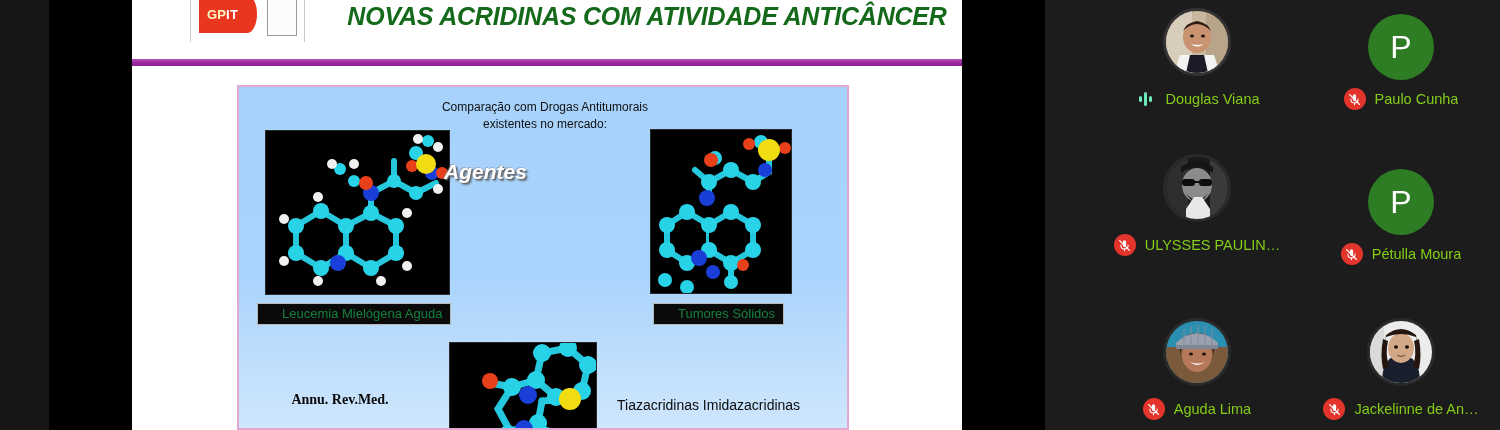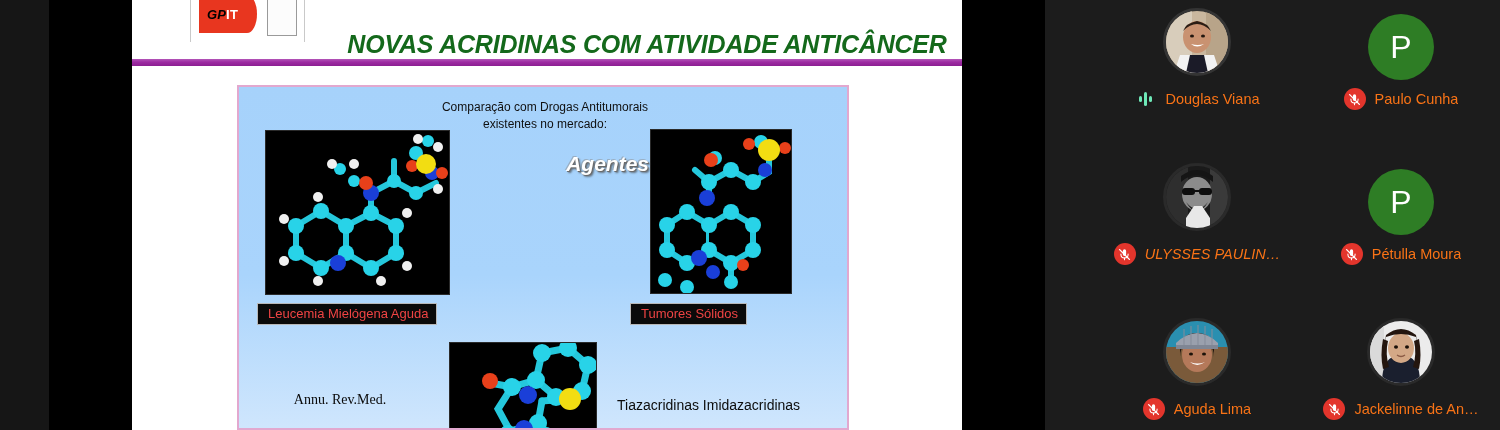--- a/index.html
+++ b/index.html
@@ -57,21 +57,21 @@
     width: 20px; height: 38px;
     background: #E8361F;
     border-radius: 0 50% 50% 0;
   }
   .logo-text {
     position: relative; z-index: 2;
     color: #ffffff;
     font-size: 13px; font-weight: bold; letter-spacing: 0.2px;
     font-family: "Liberation Sans", sans-serif;
   }
-  .logo-text .dark { color: #000000; font-style: italic; }
+  .logo-text .dark { color: #fef9c3; }
   .logo-page {
     width: 30px; height: 44px;
     background: #fcfcfc;
     border: 1px solid #9a9a9a;
     margin-left: 16px;
     position: relative;
   }
   .logo-page::before {
     content: "";
     position: absolute; right: -1px; top: -1px;
@@ -89,21 +89,20 @@
     position: absolute; left: 200px; top: 0px; width: 630px;
     text-align: center;
     color: #14691B;
     font-size: 25px;
     font-weight: bold;
     font-style: italic;
     letter-spacing: -0.2px;
     line-height: 32px;
     font-family: "Liberation Sans", sans-serif;
     white-space: nowrap;
-    margin-top: 28px;
   }
 
   .purple-rule {
     position: absolute; left: 0; top: 59px; width: 830px; height: 7px;
     background: linear-gradient(180deg,#b355b8 0%,#9d2ba2 45%,#8c1f92 100%);
   }
 
   
   .content-box {
     position: absolute; left: 105px; top: 85px;
@@ -125,50 +124,50 @@
     position: absolute;
     background: #000;
     overflow: hidden;
     border: 1px solid #2a2a2a;
   }
   .mol-left  { left: 26px;  top: 43px;  width: 185px; height: 165px; }
   .mol-right { left: 411px; top: 42px;  width: 142px; height: 165px; }
   .mol-bot   { left: 210px; top: 255px; width: 148px; height: 95px; }
 
   .agentes {
-    position: absolute; left: 205px; top: 60px; width: 205px;
-    text-align: right;
+    position: absolute; left: 205px; top: 68px; width: 205px;
+    text-align: left;
     color: #ffffff;
     font-size: 21px;
     font-weight: bold;
     font-style: italic;
     line-height: 33px;
     font-family: "Liberation Sans", sans-serif;
     text-shadow: 1px 1px 0 #6b6b6b, 2px 2px 2px rgba(60,60,60,.65),
                  -1px -1px 0 rgba(140,140,140,.5);
   }
 
   .caption {
     position: absolute;
     background: #0a0a0a;
-    color: #ef4444;
+    color: #15803d;
     font-size: 13px;
-    padding: 2px 8px 3px 10px;
+    padding: 2px 8px 3px 24px;
     white-space: nowrap;
     font-family: "Liberation Sans", sans-serif;
     border: 1px solid #b8b8b8;
   }
   .cap-aml { left: 18px; top: 216px; }
-  .cap-sol { left: 391px; top: 216px; }
+  .cap-sol { left: 414px; top: 216px; }
 
   .ref {
     position: absolute; left: 26px; top: 304px;
     color: #0a0a0a;
     font-size: 14px;
-    font-weight: normal;
+    font-weight: bold;
     line-height: 18px;
     font-family: "Liberation Serif", serif;
     text-align: center;
     width: 150px;
   }
   .thiaz {
     position: absolute; left: 378px; top: 310px;
     color: #0c0c0c;
     font-size: 14px;
     white-space: nowrap;
@@ -216,21 +215,21 @@
   }
   .speak-bars {
     width: 22px; height: 22px;
     display: flex; align-items: center; justify-content: center; gap: 2px;
     flex: 0 0 auto;
   }
   .speak-bars i { display:block; width:3px; background:#6ee7b7; border-radius:2px; }
   .speak-bars i.s { height: 6px; }
   .speak-bars i.m { height: 14px; }
   .tile-name {
-    color: #f97316;
+    color: #84cc16;
     font-size: 14.5px;
     white-space: nowrap;
     overflow: hidden;
     max-width: 138px;
     font-family: "Liberation Sans", sans-serif;
   }
 </style>
 </head>
 <body>
 
@@ -460,21 +459,21 @@
             <path d="M8 1.6a2 2 0 0 0-2 2v4.2a2 2 0 0 0 4 0V3.6a2 2 0 0 0-2-2z" fill="#fff"></path>
             <path d="M3.6 7.3v.7a4.4 4.4 0 0 0 8.8 0v-.7" stroke="#fff" stroke-width="1.3" fill="none" stroke-linecap="round"></path>
             <path d="M8 12.4v2" stroke="#fff" stroke-width="1.3" stroke-linecap="round"></path>
             <path d="M2 2 L14 14" stroke="#fff" stroke-width="1.7" stroke-linecap="round"></path>
           </svg>
         </span>
         <span class="tile-name">Paulo Cunha</span>
       </div>
     </div>
 
-    <div class="tile" style="left:46px; top:157px;font-style:italic;">
+    <div class="tile" style="left:46px; top:148px;">
       <div class="tile-avatar-wrap">
         <div class="avatar-ring" style="border-color:#2a2a2a;">
           <svg viewBox="0 0 62 62" width="62" height="62">
             <rect width="62" height="62" fill="#1a1a1a"></rect>
             <rect x="0" y="0" width="22" height="62" fill="#2e2e2e"></rect>
             <rect x="44" y="0" width="18" height="62" fill="#3a3a3a"></rect>
             <ellipse cx="31" cy="28" rx="15" ry="17" fill="#8b8b8b"></ellipse>
             <path d="M15 16 Q31 2 47 16 L47 10 Q31 -2 15 10 Z" fill="#151515"></path>
             <rect x="16" y="22" width="13" height="7" rx="3" fill="#0d0d0d"></rect>
             <rect x="33" y="22" width="13" height="7" rx="3" fill="#0d0d0d"></rect>

